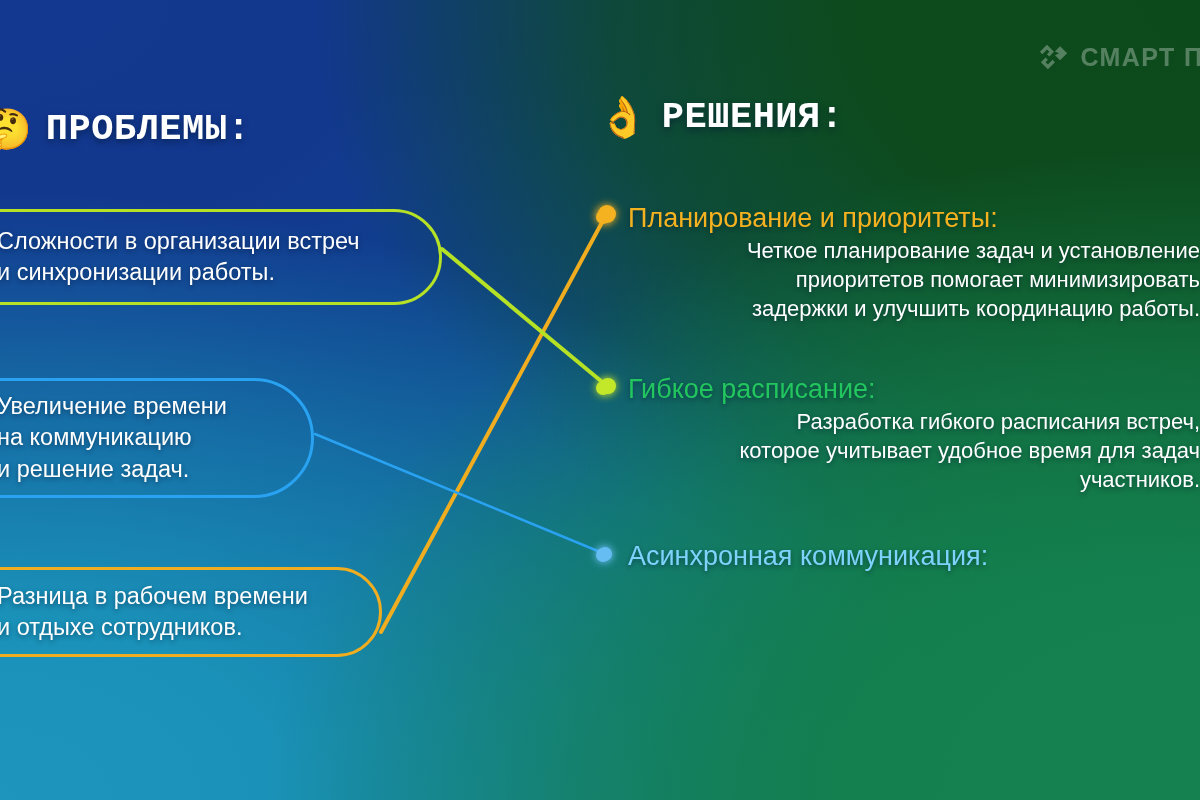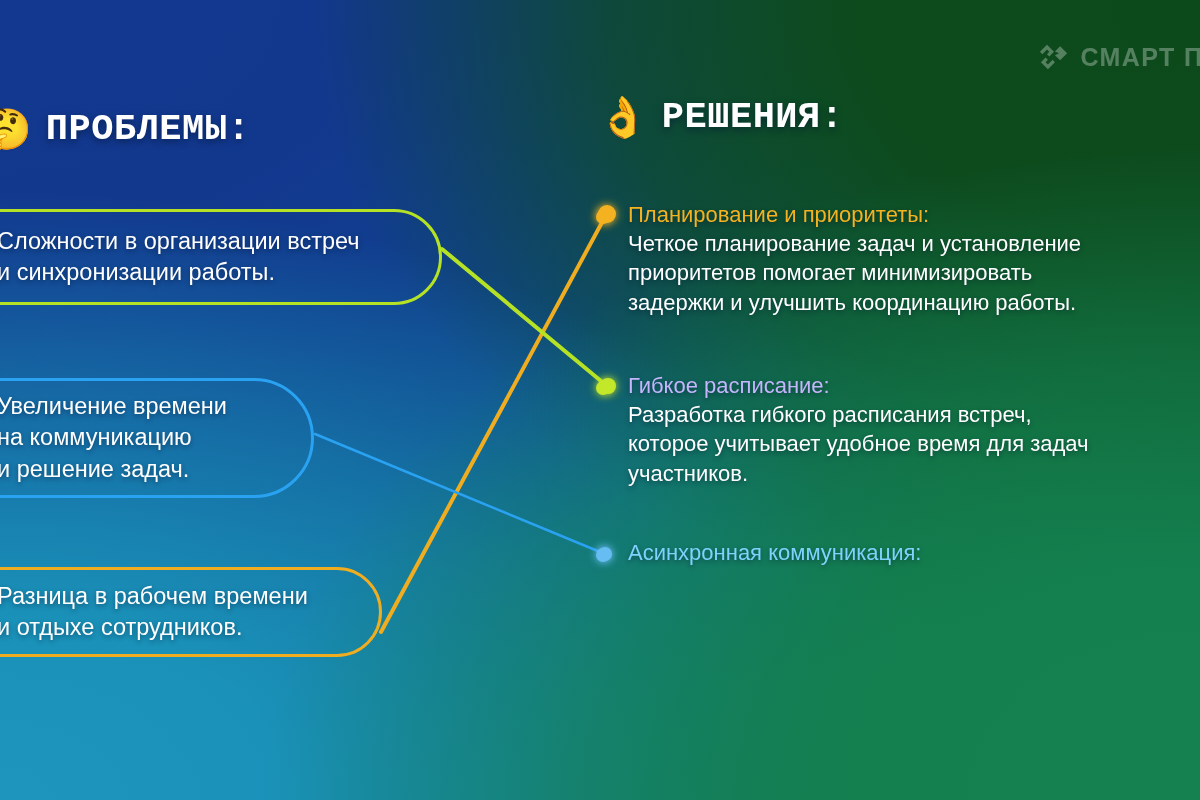--- a/index.html
+++ b/index.html
@@ -83,32 +83,33 @@
   
   #solutions { left:596px; top:96px; width:604px; }
   .sol-head { margin-left:2px; }
 
   .sol-item { position:absolute; left:0; width:604px; padding-left:32px; }
   .sol-dot {
     position:absolute; left:0; top:9px;
     width:14px; height:14px; border-radius:50%;
   }
   .sol-title {
-    font-size:22px;
+    font-size:27px;
     line-height:1.28;
     font-weight:normal;
     text-shadow:0 2px 5px rgba(0,18,45,0.45);
   }
   .sol-body {
     color:#ffffff;
     font-size:22px;
     line-height:1.33;
     font-weight:normal;
     white-space:pre-line;
     text-shadow:0 2px 5px rgba(0,18,45,0.45);
+    text-align:right;
   }
   #sol-1 { top:105px; }
   #sol-2 { top:276px; }
   #sol-3 { top:443px; }
 
   
   #logo {
     position:absolute; right:-42px; top:42px; z-index:4;
     display:flex; align-items:center; gap:11px;
     opacity:0.30;
@@ -187,21 +188,21 @@
   <div class="sol-item" id="sol-1">
     <span class="sol-dot" style="background:#f5b220;box-shadow:0 0 10px rgba(245,178,32,.8)"></span>
     <div class="sol-title" style="color:#f5b220">Планирование и приоритеты:</div>
     <div class="sol-body">Четкое планирование задач и установление
 приоритетов помогает минимизировать
 задержки и улучшить координацию работы.</div>
   </div>
 
   <div class="sol-item" id="sol-2">
     <span class="sol-dot" style="background:#c3e82a;box-shadow:0 0 10px rgba(195,232,42,.8)"></span>
-    <div class="sol-title" style="color:#c4b5fd">Гибкое расписание:</div>
+    <div class="sol-title" style="color:#22c55e">Гибкое расписание:</div>
     <div class="sol-body">Разработка гибкого расписания встреч,
 которое учитывает удобное время для задач
 участников.</div>
   </div>
 
   <div class="sol-item" id="sol-3">
     <span class="sol-dot" style="background:#66bdf2;box-shadow:0 0 10px rgba(102,189,242,.8)"></span>
     <div class="sol-title" style="color:#7dd3fc">Асинхронная коммуникация:</div>
   </div>
 </div>

